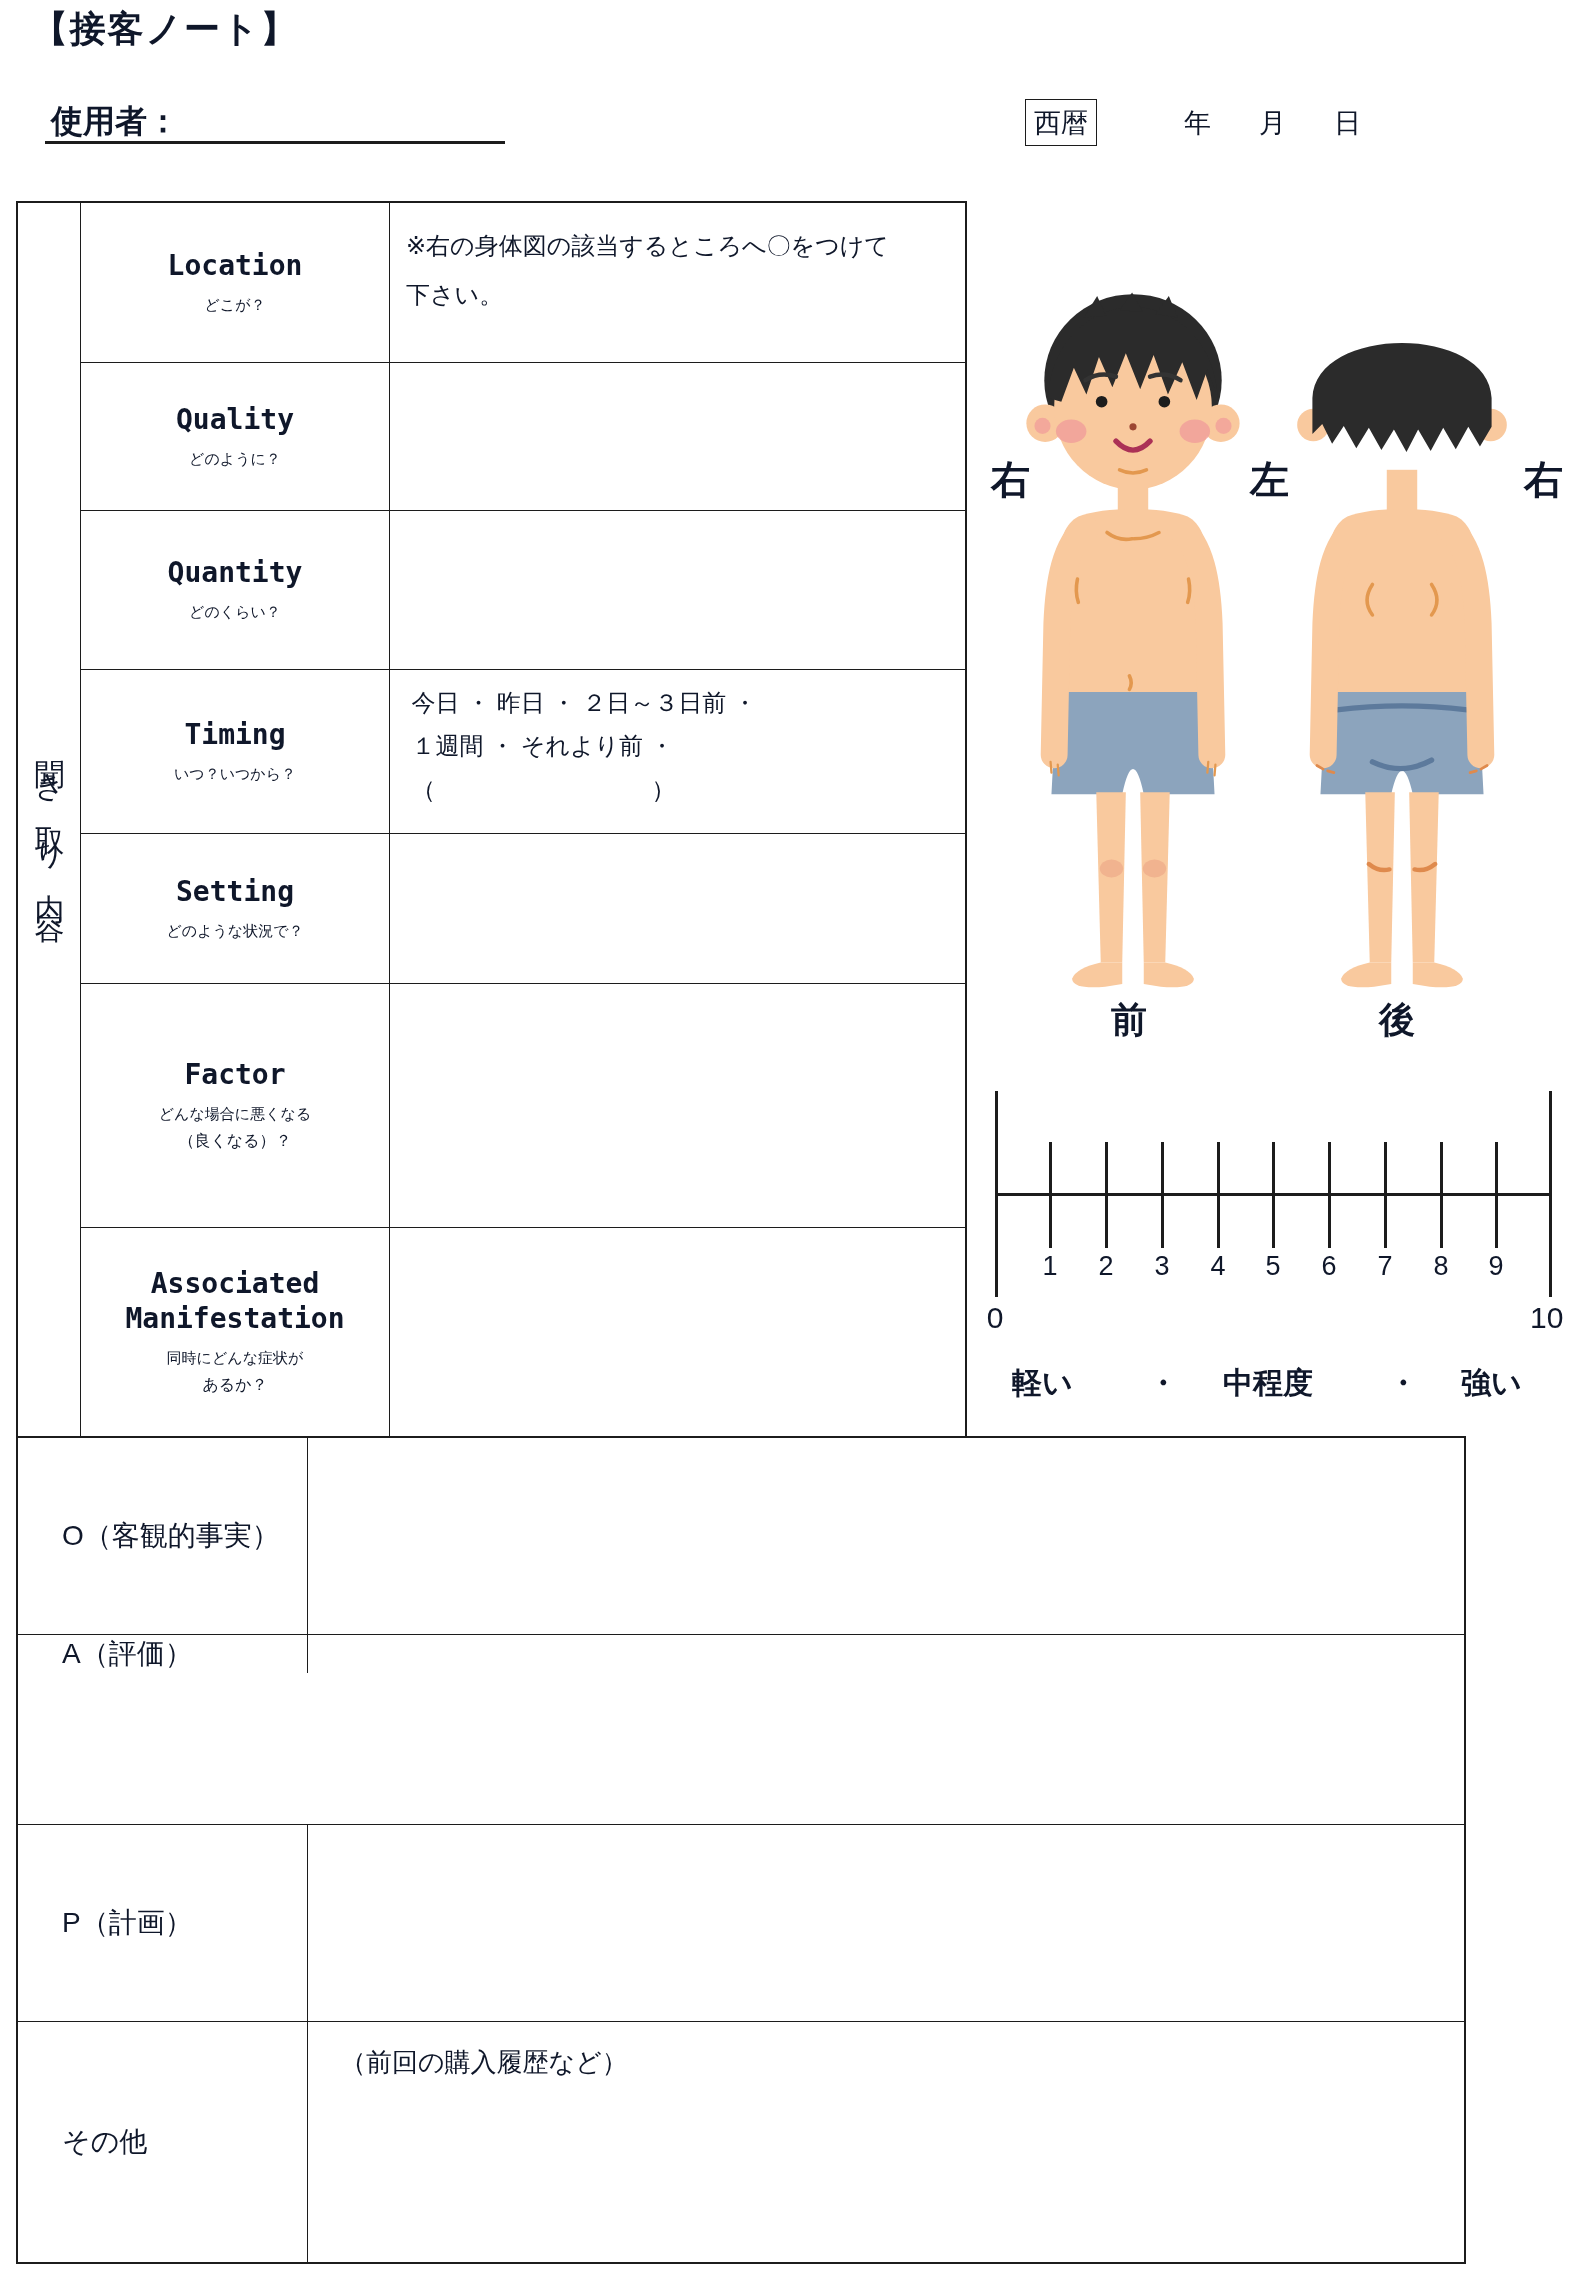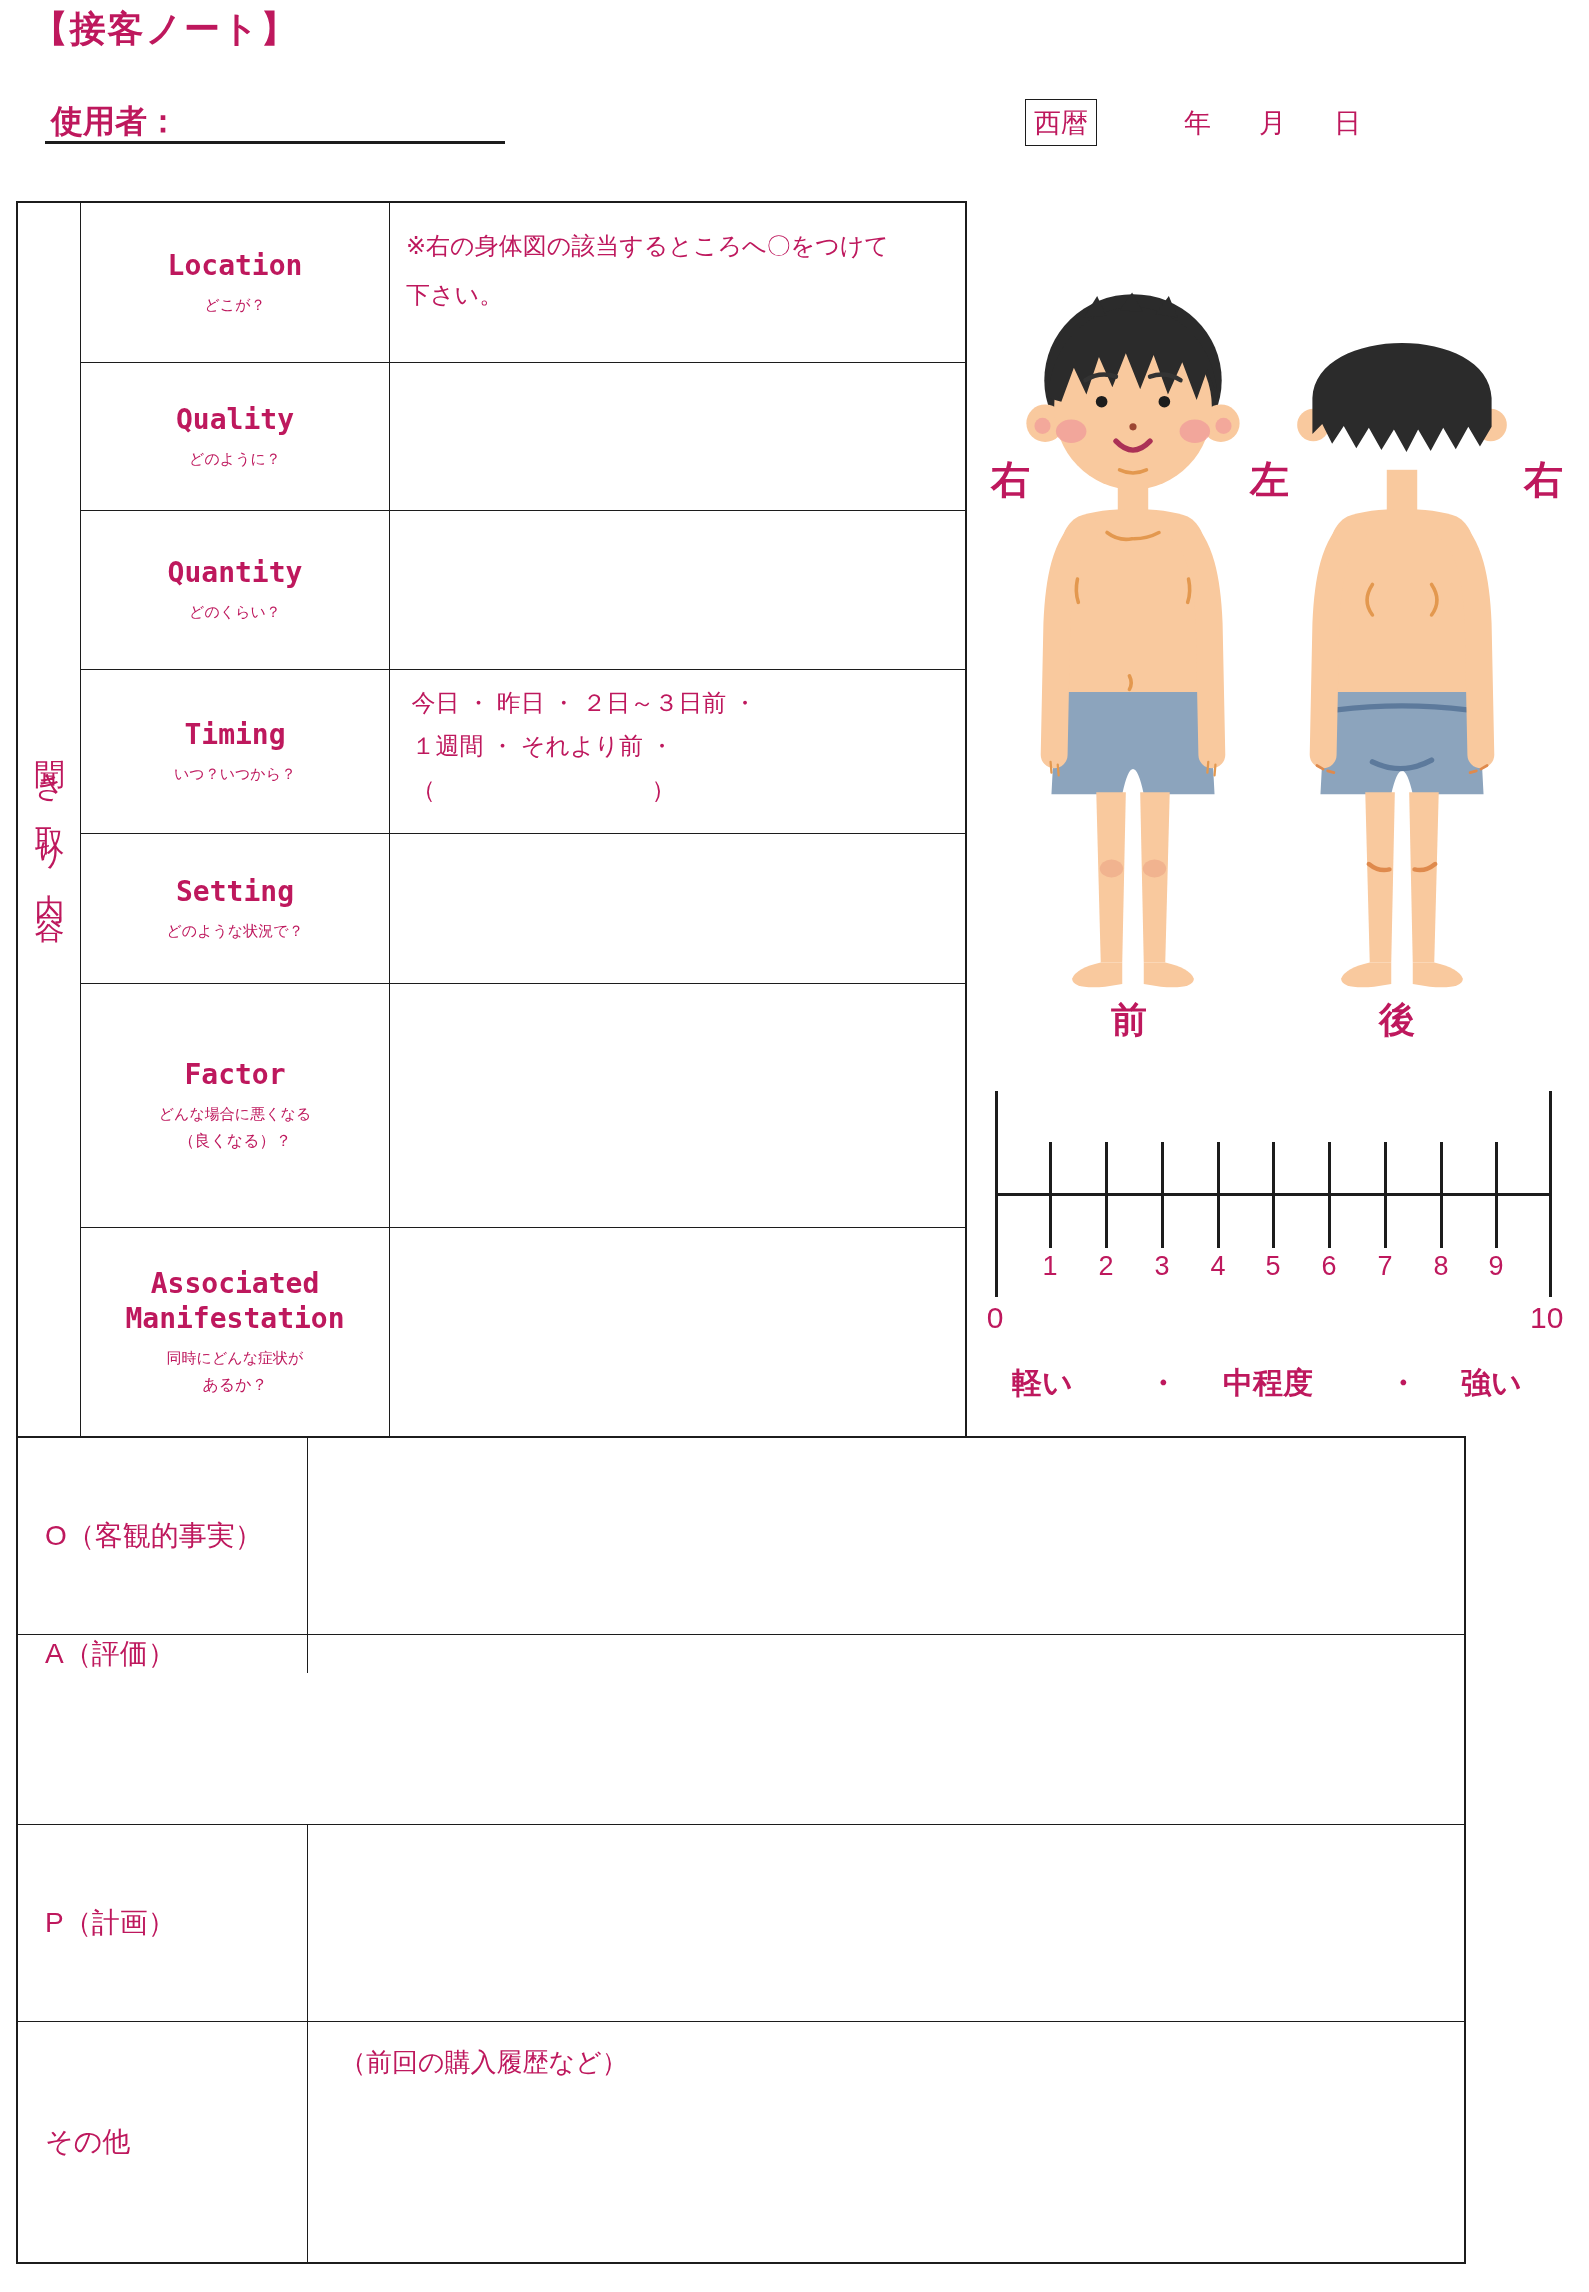--- a/index.html
+++ b/index.html
@@ -1,18 +1,18 @@
 <!DOCTYPE html>
 <html style="font-size:14.3px"><head>
 <meta charset="utf-8">
 <style>
   html,body{margin:0;padding:0;background:#fff;}
   #page{
     position:relative;width:1590px;height:2293px;background:#fff;overflow:hidden;
-    font-family:"Liberation Sans","DejaVu Sans",sans-serif;color:#be185d;
+    font-family:"Liberation Sans","DejaVu Sans",sans-serif;color:#0f172a;
   }
   .abs{position:absolute;}
   
   .doc-title{left:32px;top:5.4px;font-size:36px;font-weight:bold;letter-spacing:1.8px;}
   .user-label{left:51px;top:100px;font-size:32px;font-weight:bold;}
   .user-line{left:45px;top:141px;width:460px;height:2.7px;background:#1c1c1c;}
   .era-box{left:1025px;top:99px;border:1.8px solid #1c1c1c;padding:4.5px 8px;font-size:27px;}
   .date-unit{top:105px;font-size:27px;}
   
   .upper-table{left:16px;top:201px;width:951px;height:1237px;border:2.7px solid #1c1c1c;
@@ -32,21 +32,21 @@
   .ilbl .ja2{font-size:16px;line-height:1.7;}
   .icnt{flex:1;box-sizing:border-box;font-size:24px;}
   .note-cell{padding:18px 16px;line-height:2.05;}
   .timing-cell{padding:10.7px 21.5px;line-height:1.82;}
   
   .soap-table{left:16px;top:1436px;width:1450px;height:828px;border:2.7px solid #1c1c1c;
     display:flex;flex-direction:column;box-sizing:border-box;}
   .srow{display:flex;border-bottom:1.8px solid #1c1c1c;box-sizing:border-box;}
   .srow:last-child{border-bottom:none;flex:1;}
   .slbl{width:290px;border-right:1.8px solid #1c1c1c;box-sizing:border-box;
-    display:flex;align-items:center;padding-left:27px;font-size:28px;}
+    display:flex;align-items:center;padding-left:44px;font-size:28px;}
   .scnt{flex:1;box-sizing:border-box;padding:23px 32px;font-size:26px;}
   
   .side-label{top:453px;font-size:39px;font-weight:bold;}
   .fig-caption{top:996px;font-size:36px;font-weight:bold;}
   
   .pain-scale{left:985px;top:1084px;width:582px;height:331px;}
   .ps-line{position:absolute;left:9.9px;top:109px;width:557px;height:2.7px;background:#1c1c1c;}
   .ps-end{position:absolute;top:7.2px;width:2.7px;height:206px;background:#1c1c1c;}
   .ps-tick{position:absolute;top:58px;width:2.7px;height:106px;background:#1c1c1c;}
   .ps-num{position:absolute;top:167px;width:36px;text-align:center;font-size:27px;}

